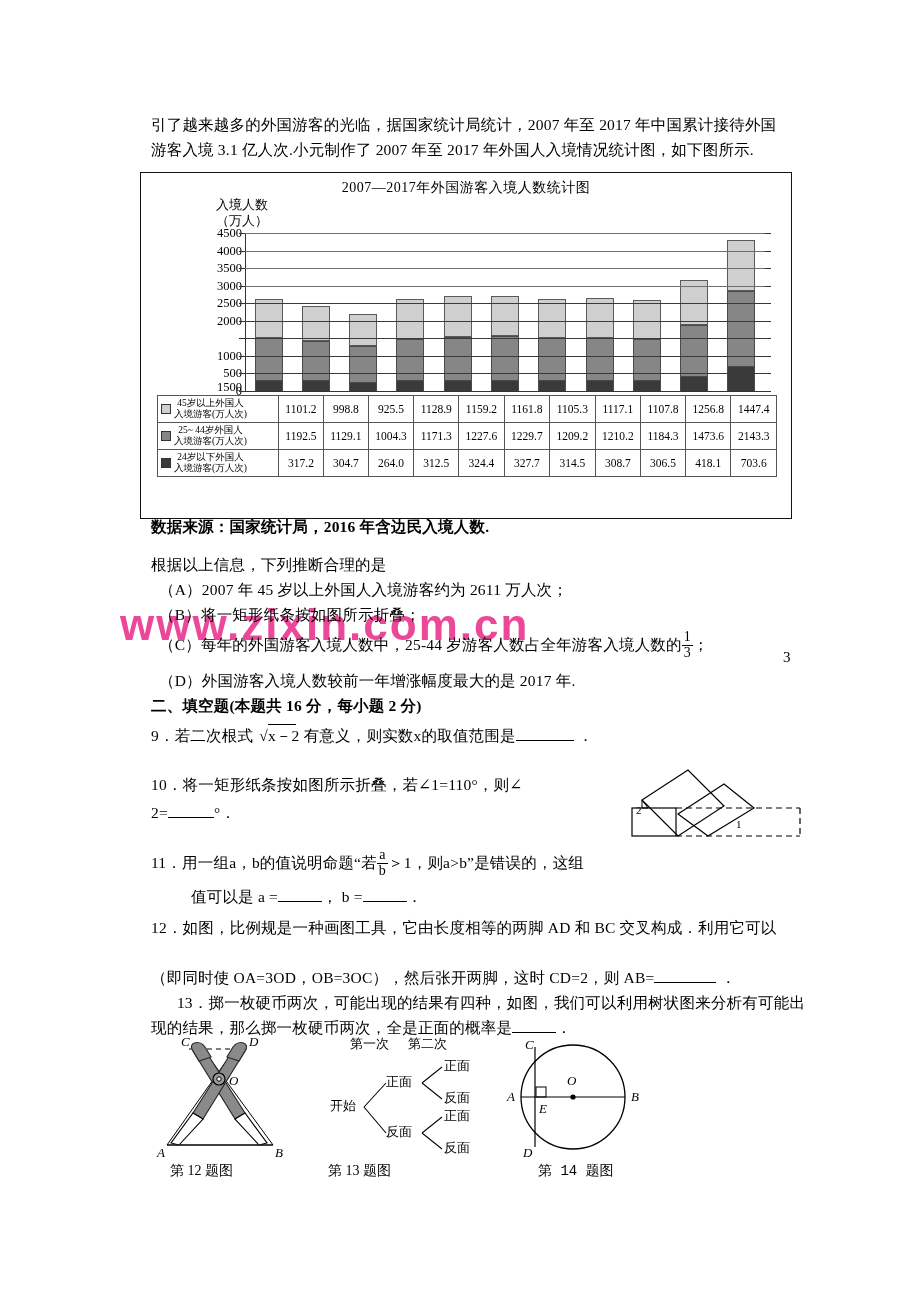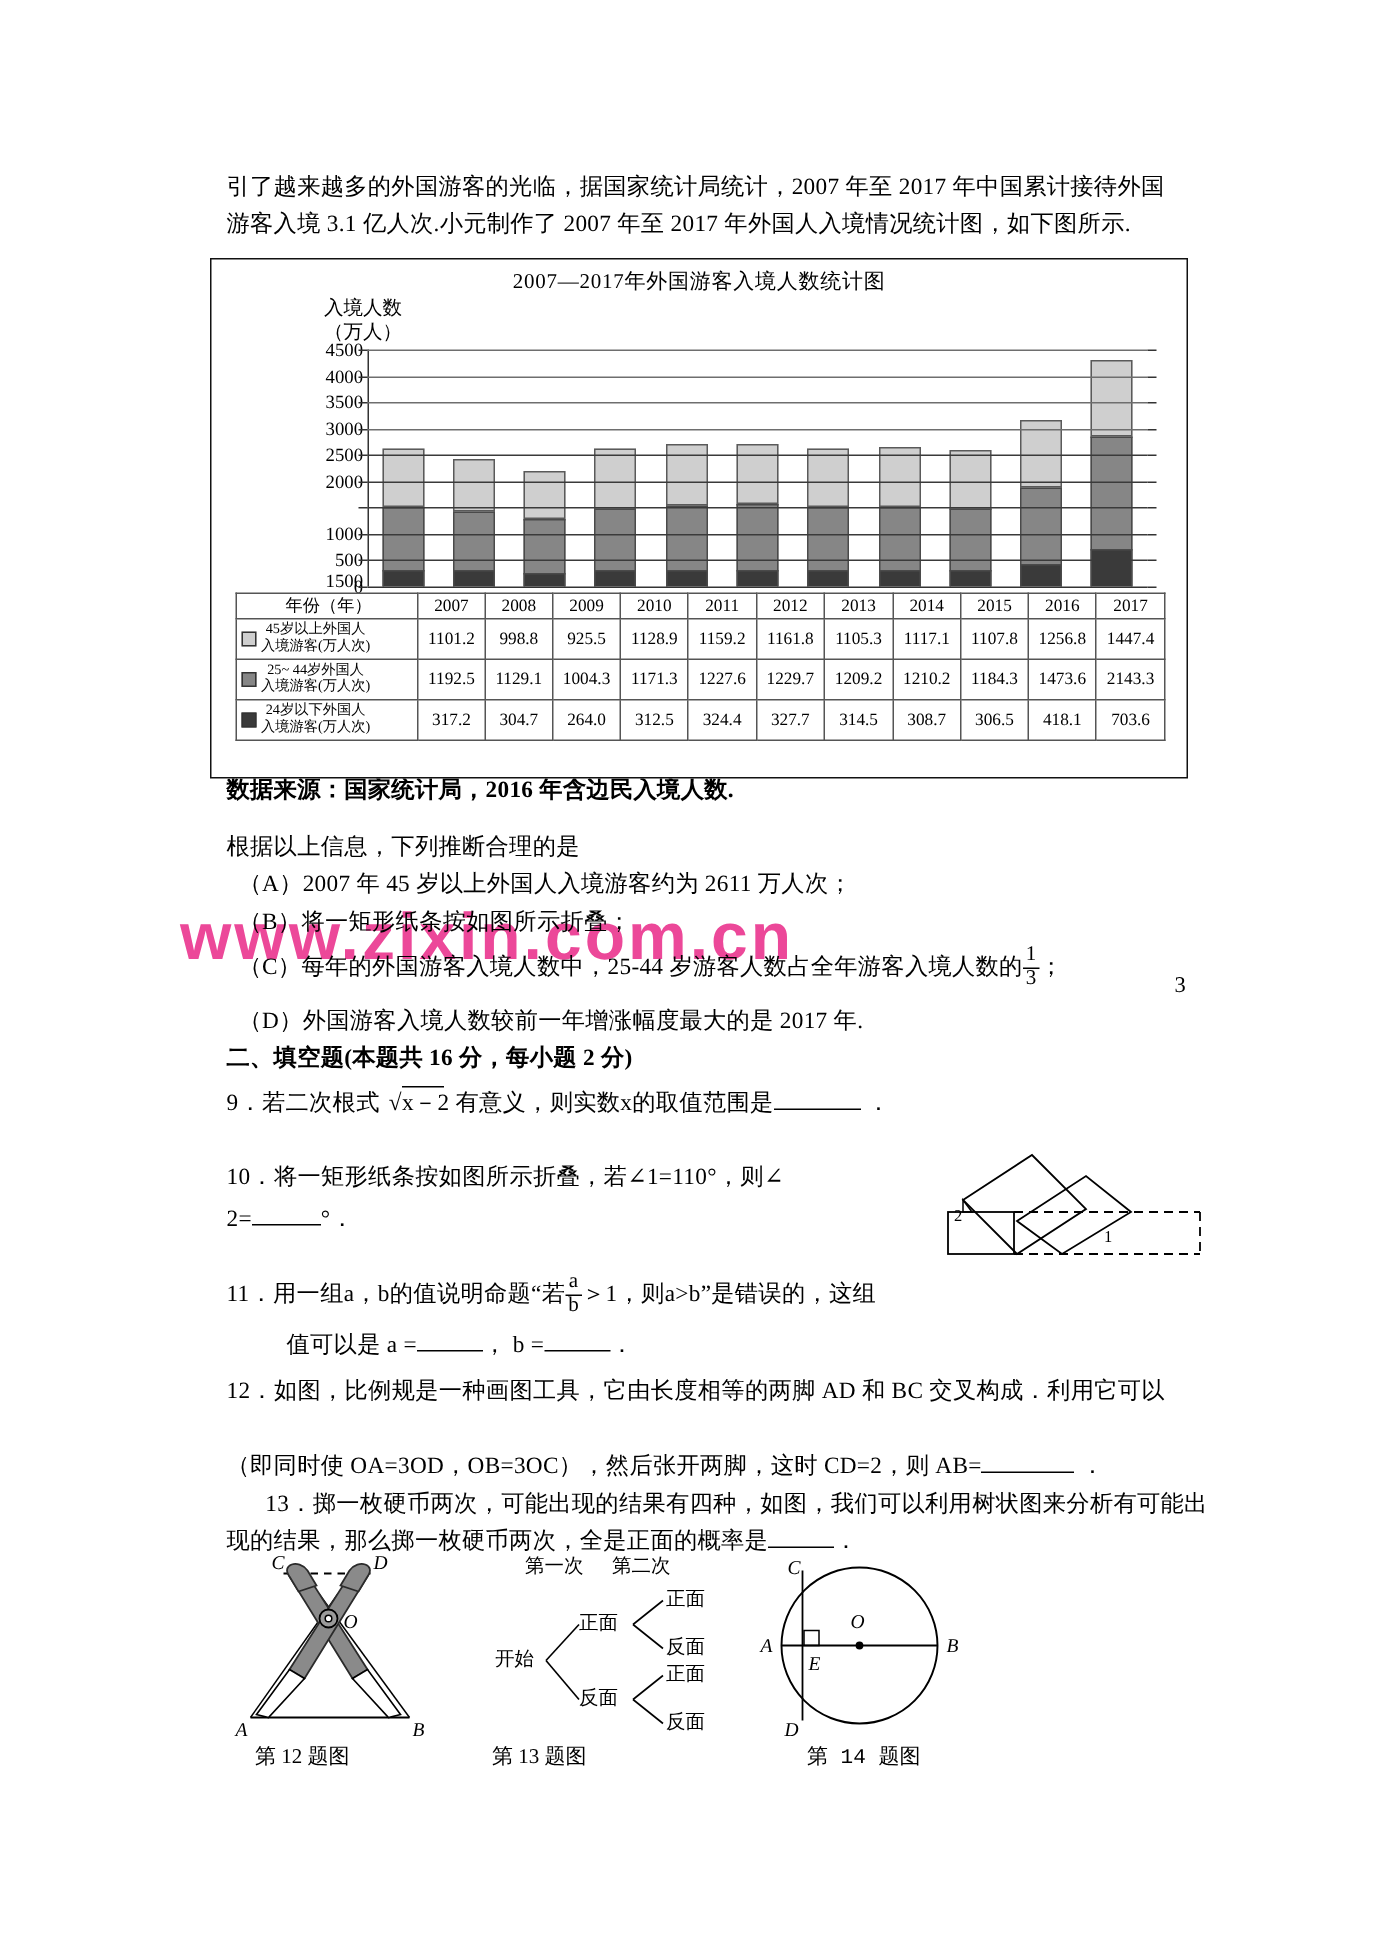--- a/index.html
+++ b/index.html
@@ -204,34 +204,20 @@
         <div class="tickmark" style="top: 17.5556px; width: 6px; left: -6px;"></div>
         <div class="tickmark" style="top: 17.5556px; width: 6px; left: 520px;"></div>
         <div class="gridline" style="top: 0px;"></div>
         <div class="ytick" style="top: 0px;">4500</div>
         <div class="tickmark" style="top: 0px; width: 6px; left: -6px;"></div>
         <div class="tickmark" style="top: 0px; width: 6px; left: 520px;"></div>
       </div>
 
     <table class="dtable">
       <tbody id="dtable-body">
-          <tr>
-            <td class="rowhdr yearhdr" style="text-align: center; font-size: 11.5px;">年份（年）</td>
-            <td class="val">2007</td>
-            <td class="val">2008</td>
-            <td class="val">2009</td>
-            <td class="val">2010</td>
-            <td class="val">2011</td>
-            <td class="val">2012</td>
-            <td class="val">2013</td>
-            <td class="val">2014</td>
-            <td class="val">2015</td>
-            <td class="val">2016</td>
-            <td class="val">2017</td>
-          </tr>
           <tr>
             <td class="rowhdr"><span class="swatch" style="background: rgb(207, 207, 207);"></span><span class="rowlabel-wrap"><span>45岁以上外国人</span><br><span>入境游客(万人次)</span></span></td>
             <td class="val">1101.2</td>
             <td class="val">998.8</td>
             <td class="val">925.5</td>
             <td class="val">1128.9</td>
             <td class="val">1159.2</td>
             <td class="val">1161.8</td>
             <td class="val">1105.3</td>
             <td class="val">1117.1</td>

